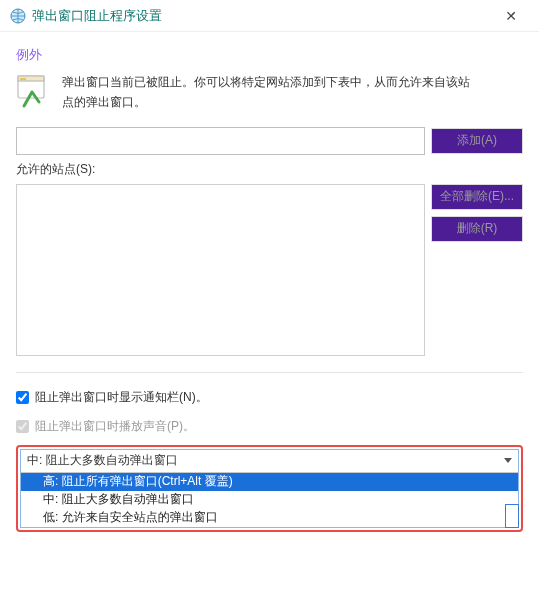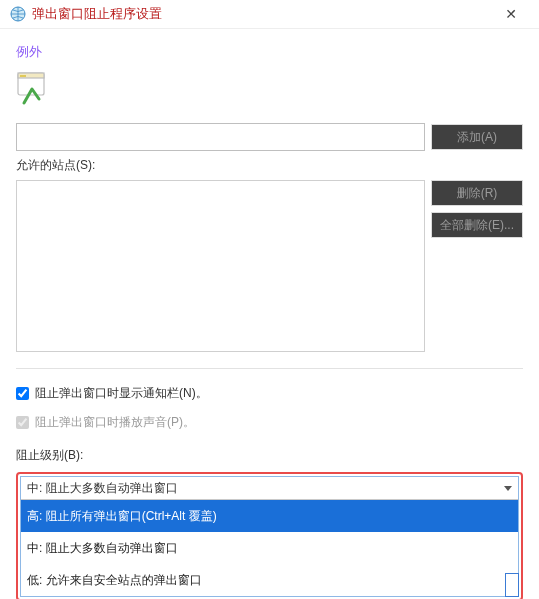--- a/index.html
+++ b/index.html
@@ -25,21 +25,21 @@
     display: flex;
     align-items: center;
     padding: 0 8px 0 10px;
     border-bottom: 1px solid #eee;
     background: #fff;
   }
   .title-icon {
     width: 16px; height:16px;
     margin-right: 6px;
   }
-  .title-text { flex: 1; font-size: 13px; color:#b91c1c; }
+  .title-text { flex: 1; font-size: 13px; color:#0f766e; }
   .close-btn {
     width: 40px; height: 28px;
     display:flex; align-items:center; justify-content:center;
     font-size: 14px; color:#444; cursor:pointer;
     font-family: Arial, sans-serif;
   }
   .body {
     padding: 14px 16px 10px 16px;
     flex:1;
     display:flex;
@@ -73,21 +73,21 @@
   }
   .btn {
     width: 92px;
     height: 26px;
     background: #f6f6f6;
     border: 1px solid #dcdcdc;
     color:#666;
     font-size:12px;
     cursor: default;
   }
-  .btn.disabled { color:#9a9a9a; background:#404040; }
+  .btn.disabled { color:#9a9a9a; background:#4c1d95; }
   .site-area {
     display:flex;
     gap:6px;
     margin-top:2px;
     align-items:flex-start;
   }
   .site-list {
     flex:1;
     height: 172px;
     border:1px solid #cfcfcf;
@@ -124,23 +124,23 @@
   .dd-caret {
     width:0;height:0;
     border-left:4px solid transparent;
     border-right:4px solid transparent;
     border-top:5px solid #555;
   }
   .dd-list {
     border-top:1px solid #c9c9c9;
   }
   .dd-item {
-    height: 32px;
+    height: 18px;
     display:flex; align-items:center;
-    padding: 0 6px;
+    padding: 0 22px;
     font-size:12px;
     color:#222;
   }
   .dd-item.sel {
     background:#1a6fd8;
     color:#fff;
   }
   .footer-btn {
     position: absolute;
     right: 2px;
@@ -175,50 +175,53 @@
 
     <div class="intro">
       <div class="intro-icon">
         <svg viewBox="0 0 36 40" width="36" height="40">
           <rect x="2" y="4" width="26" height="22" rx="2" fill="#fff" stroke="#bdbdbd" stroke-width="1.2"></rect>
           <rect x="2" y="4" width="26" height="5" fill="#f2e9c2" stroke="#bdbdbd" stroke-width="1.2"></rect>
           <rect x="4" y="6" width="6" height="2" fill="#e0c95a"></rect>
           <path d="M8 34 L16 20 L23 30" stroke="#4aa84a" stroke-width="3" fill="none" stroke-linecap="round" stroke-linejoin="round"></path>
         </svg>
       </div>
+      <div class="intro-text">
+        <div>弹出窗口当前已被阻止。你可以将特定网站添加到下表中，从而允许来自该站</div>
+        <div>点的弹出窗口。</div>
+      </div>
     </div>
 
     <div class="row">
       <input class="addr-input" type="text" style="">
       <button class="btn disabled">添加(A)</button>
     </div>
 
     <div class="label">允许的站点(S):</div>
     <div class="site-area">
       <div class="site-list"></div>
       <div class="btn-col">
+        <button class="btn disabled">全部删除(E)...</button>
         <button class="btn disabled">删除(R)</button>
-        <button class="btn disabled">全部删除(E)...</button>
       </div>
     </div>
 
     <hr class="hr">
 
 
     <label class="checkbox-row">
       <input type="checkbox" checked="" style="">
       <span>阻止弹出窗口时显示通知栏(N)。</span>
     </label>
 
     <label class="checkbox-row disabled">
       <input type="checkbox" checked="" disabled="" style="">
       <span>阻止弹出窗口时播放声音(P)。</span>
     </label>
 
-    <div class="label" style="margin-top:10px;">阻止级别(B):</div>
 
     <div class="dropdown-wrap">
       <div class="dropdown">
         <div class="dd-current">
           <span>中: 阻止大多数自动弹出窗口</span>
           <span class="dd-caret"></span>
         </div>
         <div class="dd-list">
           <div class="dd-item sel">高: 阻止所有弹出窗口(Ctrl+Alt 覆盖)</div>
           <div class="dd-item">中: 阻止大多数自动弹出窗口</div>

